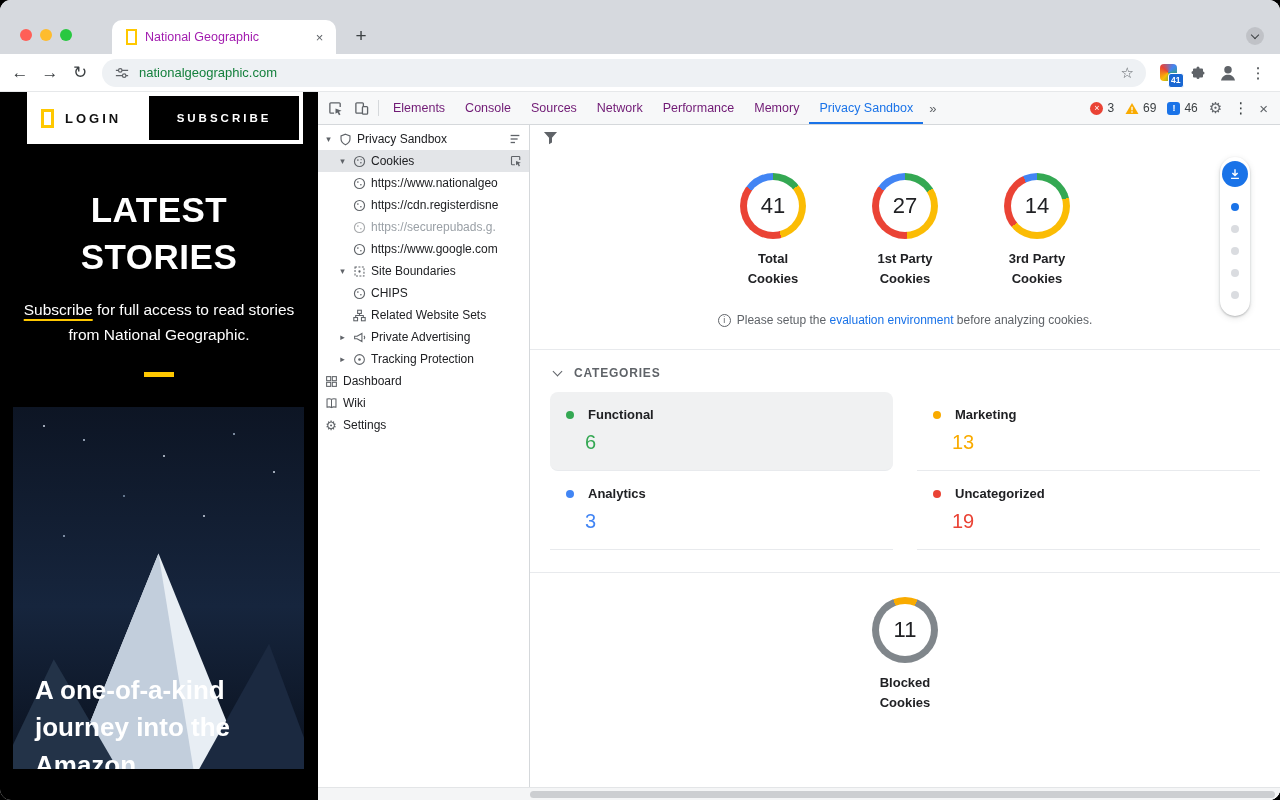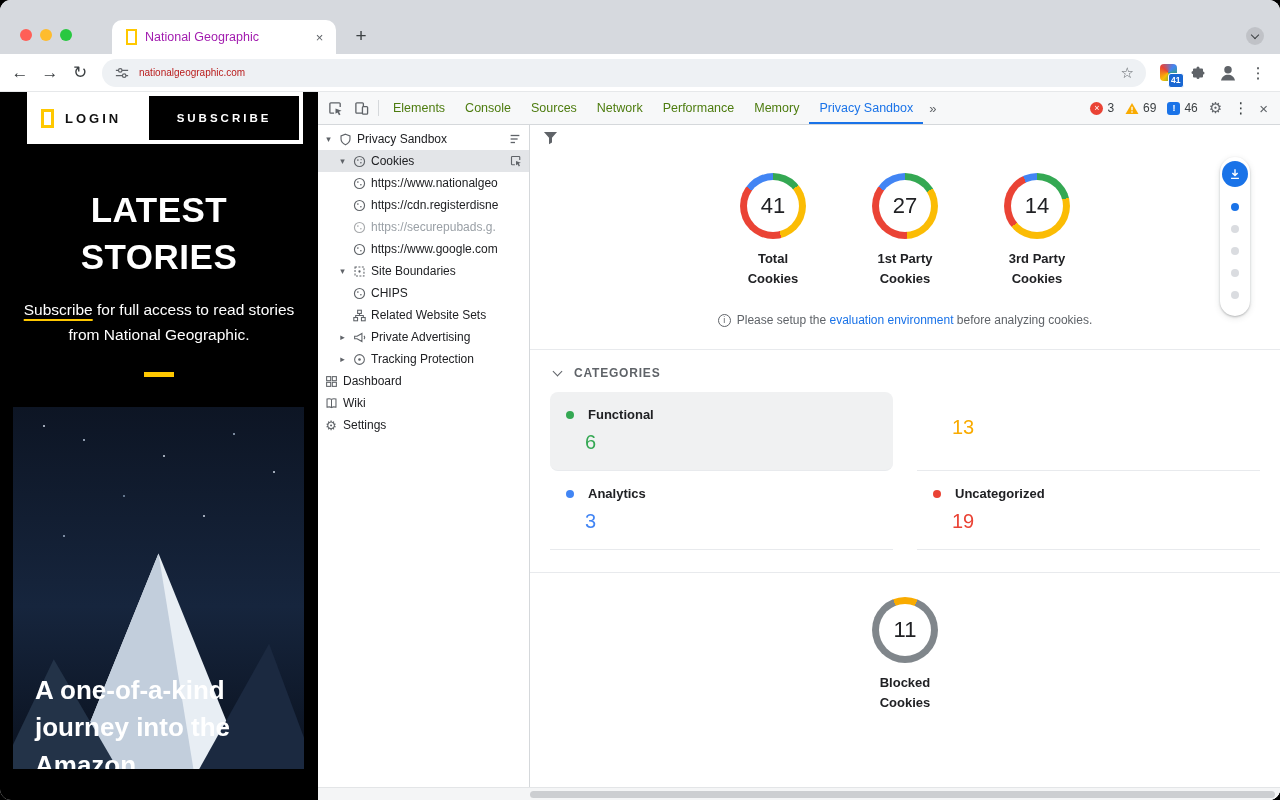--- a/index.html
+++ b/index.html
@@ -29,21 +29,21 @@
   .chev { width:6px; height:6px; border-right:1.6px solid currentColor; border-bottom:1.6px solid currentColor;
     transform:rotate(45deg); margin-top:-3px; }
 
   
   .addrbar { height:38px; background:#fff; display:flex; align-items:center; padding:0 8px 0 6px; gap:2px;
     flex-shrink:0; border-bottom:1px solid #e6e8ea; }
   .nav-ico { width:28px; height:28px; display:flex; align-items:center; justify-content:center;
     font-size:17px; color:#3c4043; border-radius:50%; flex-shrink:0; }
   .urlpill { flex:1; height:28px; margin:0 6px; background:#eef1f4; border-radius:14px; display:flex;
     align-items:center; padding:0 12px; gap:9px; min-width:0; }
-  .url-text { font-size:10px; color:#b91c1c; flex:1; white-space:nowrap; overflow:hidden; }
+  .url-text { font-size:13px; color:#15803d; flex:1; white-space:nowrap; overflow:hidden; }
   .star { font-size:15px; color:#5f6368; }
   .ext-wrap { position:relative; width:28px; height:26px; display:flex; align-items:center;
     justify-content:center; flex-shrink:0; }
   .ext-logo { width:17px; height:17px; border-radius:4px;
     background:conic-gradient(from 40deg,#4285f4,#34a853,#fbbc04,#ea4335,#4285f4); }
   .ext-badge { position:absolute; right:-2px; bottom:-2px; background:#1967d2; color:#fff; font-size:8.5px;
     line-height:1; padding:2px 2.5px; border-radius:3px; border:1.5px solid #fff; font-weight:700; }
   .kebab { font-size:15px; color:#3c4043; }
   .icon-svg { display:block; }
 
@@ -73,21 +73,21 @@
     font-weight:700; line-height:1.45; z-index:2; }
 
   
   .devtools { flex:1; display:flex; flex-direction:column; min-width:0; background:#fff; }
   .dt-tabbar { height:33px; background:#f7f8f9; border-bottom:1px solid #d5d8db; display:flex;
     align-items:center; padding:0 4px; flex-shrink:0; }
   .ti { width:26px; height:26px; display:flex; align-items:center; justify-content:center; color:#5f6368;
     flex-shrink:0; }
   .dt-sep { width:1px; height:16px; background:#d5d8db; margin:0 4px; flex-shrink:0; }
   .dt-tabs { display:flex; align-items:center; height:100%; }
-  .dt-tab { padding:0 10px; height:100%; display:flex; align-items:center; font-size:12.5px; color:#4d7c0f;
+  .dt-tab { padding:0 10px; height:100%; display:flex; align-items:center; font-size:12.5px; color:#701a75;
     white-space:nowrap; }
   .dt-tab.active { color:#1a73e8; box-shadow:inset 0 -2px 0 #1a73e8; }
   .dt-more { padding:0 6px; font-size:13px; color:#5f6368; }
   .dt-right { margin-left:auto; display:flex; align-items:center; gap:11px; padding-right:8px; }
   .badge-group { display:flex; align-items:center; gap:4px; font-size:12px; color:#3c4043; }
   .err-ico { width:13px; height:13px; border-radius:50%; background:#ea4335; color:#fff; font-size:9px;
     display:flex; align-items:center; justify-content:center; }
   .iss-ico { width:13px; height:13px; border-radius:3px; background:#1a73e8; color:#fff; font-size:9px;
     font-weight:700; display:flex; align-items:center; justify-content:center; }
   .gear { font-size:15px; color:#5f6368; }
@@ -503,20 +503,24 @@
 
             <div class="cat-grid">
               <div class="cat-cell hl">
                 <div class="cat-name-row">
                   <span class="dot" style="background-color: rgb(52, 168, 83);"></span>
                   <span>Functional</span>
                 </div>
                 <div class="cat-count" style="color: rgb(52, 168, 83);">6</div>
               </div>
               <div class="cat-cell">
+                <div class="cat-name-row">
+                  <span class="dot" style="background-color: rgb(249, 171, 0);"></span>
+                  <span>Marketing</span>
+                </div>
                 <div class="cat-count" style="color: rgb(249, 171, 0);">13</div>
               </div>
               <div class="cat-cell">
                 <div class="cat-name-row">
                   <span class="dot" style="background-color: rgb(66, 133, 244);"></span>
                   <span>Analytics</span>
                 </div>
                 <div class="cat-count" style="color: rgb(66, 133, 244);">3</div>
               </div>
               <div class="cat-cell">

